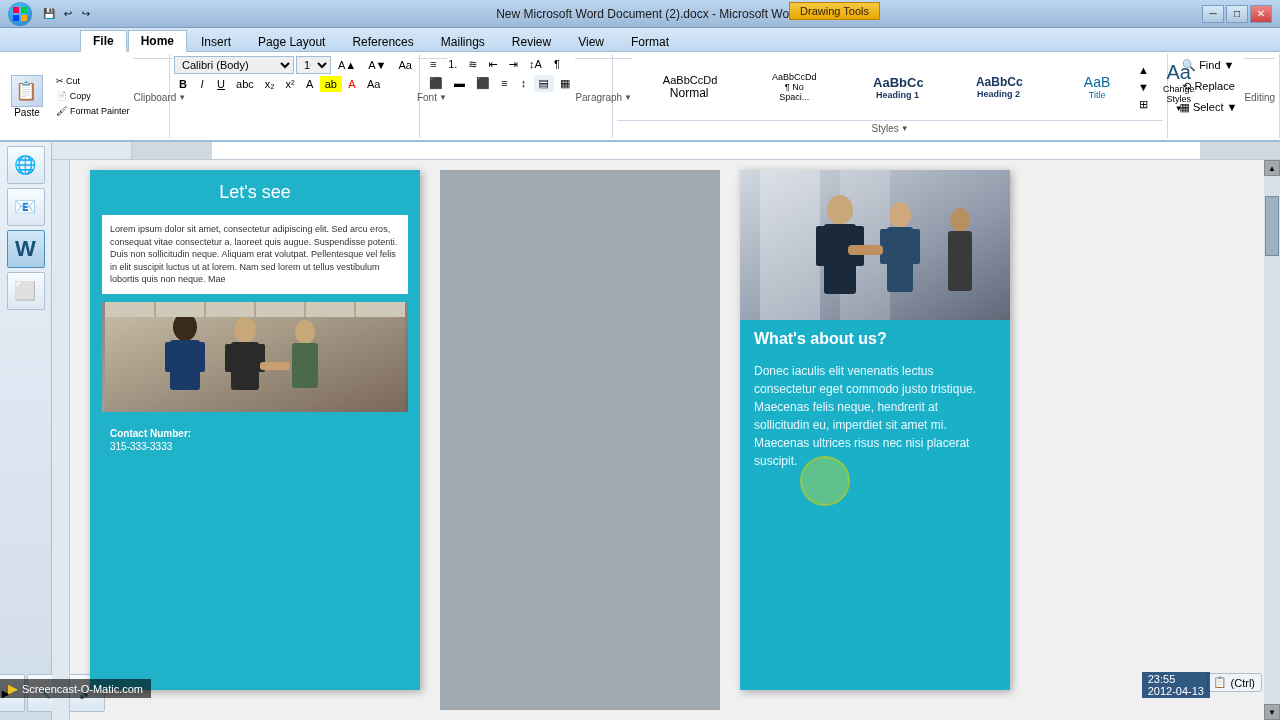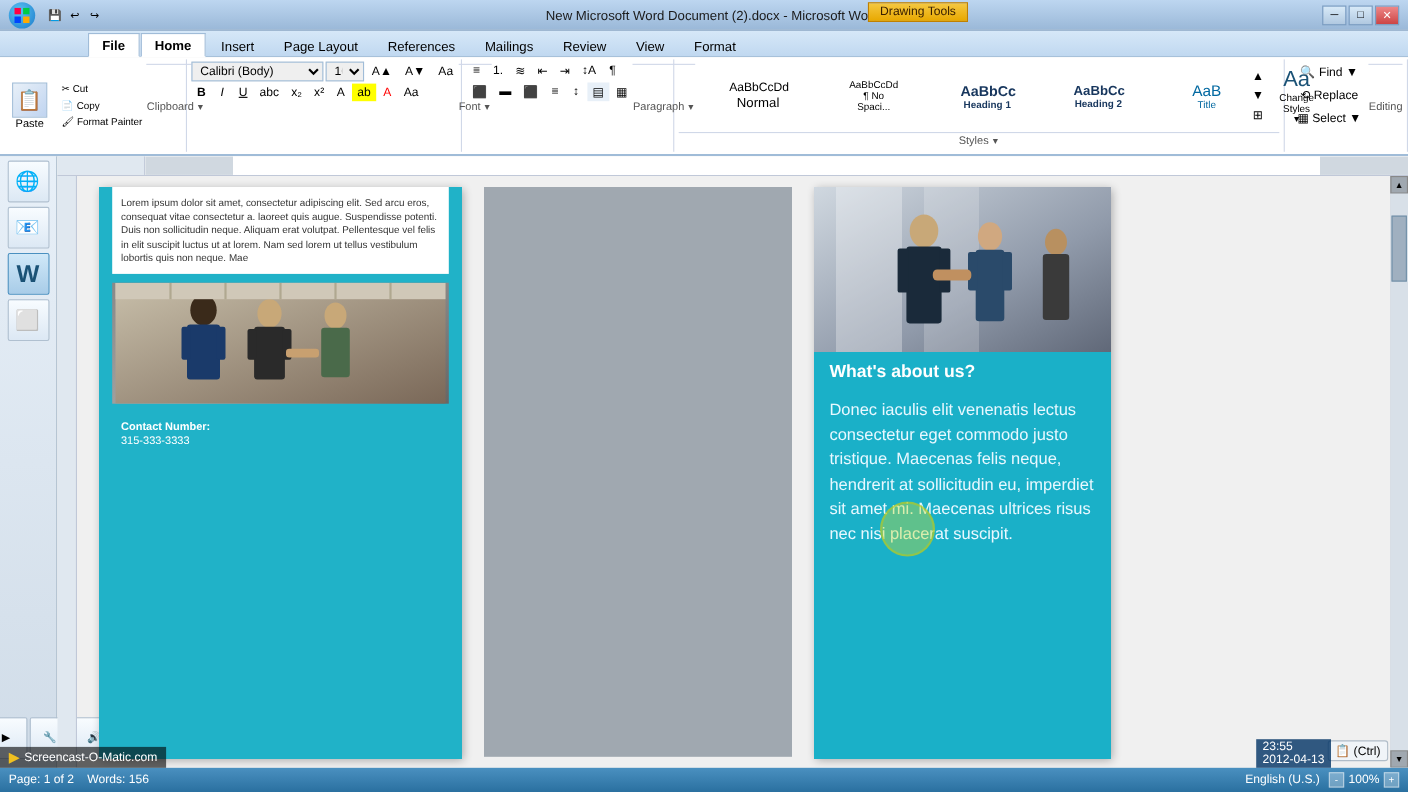--- a/index.html
+++ b/index.html
@@ -206,21 +206,21 @@
       position: relative;
     }
     .right-heading {
       color: white;
       font-size: 16px;
       padding: 10px 14px 8px;
       font-weight: bold;
     }
     .right-body-text {
       color: #e8f8ff;
-      font-size: 15px;
+      font-size: 12px;
       padding: 6px 14px;
       line-height: 1.5;
     }
     .highlight-circle {
       position: absolute;
       width: 50px;
       height: 50px;
       border-radius: 50%;
       background: rgba(200, 220, 50, 0.4);
       border: 2px solid rgba(180, 200, 30, 0.6);
@@ -501,20 +501,21 @@
       </div>
 
       <div style="display:flex; flex:1; overflow:hidden;">
 
         <div id="left-ruler"></div>
 
         <div id="doc-canvas">
 
           <div class="page page-left">
             <div class="page-left-content">
+              <div class="left-header">Let's see</div>
               <div class="left-text">Lorem ipsum dolor sit amet, consectetur adipiscing elit. Sed arcu eros, consequat vitae consectetur a. laoreet quis augue. Suspendisse potenti. Duis non sollicitudin neque. Aliquam erat volutpat. Pellentesque vel felis in elit suscipit luctus ut at lorem. Nam sed lorem ut tellus vestibulum lobortis quis non neque. Mae</div>
 
               <div class="left-img">
                 <svg width="100%" height="110" viewBox="0 0 300 110" xmlns="http://www.w3.org/2000/svg">
                   <defs>
                     <linearGradient id="bg1" x1="0%" y1="0%" x2="100%" y2="100%">
                       <stop offset="0%" style="stop-color:#c8bfaa"></stop>
                       <stop offset="100%" style="stop-color:#7a6858"></stop>
                     </linearGradient>
                   </defs>
@@ -602,34 +603,20 @@
           <div class="scroll-btn">▲</div>
           <div class="scroll-track">
             <div class="scroll-thumb"></div>
           </div>
           <div class="scroll-btn">▼</div>
         </div>
       </div>
     </div>
   </div>
 
-  <div id="statusbar">
-    <div id="statusbar-left">
-      <span class="status-item">Page: 1 of 2</span>
-      <span class="status-item">Words: 156</span>
-    </div>
-    <div id="statusbar-right">
-      <span class="status-item">English (U.S.)</span>
-      <div class="zoom-controls">
-        <div class="zoom-btn">-</div>
-        <span>100%</span>
-        <div class="zoom-btn">+</div>
-      </div>
-    </div>
-  </div>
 
   <div id="watermark">
     <span style="color:#f0c020; font-size:13px;">▶</span>
     <span>Screencast-O-Matic.com</span>
   </div>
 
   <div id="ctrl-bubble">
     <span>📋</span>
     <span>(Ctrl)</span>
   </div>

